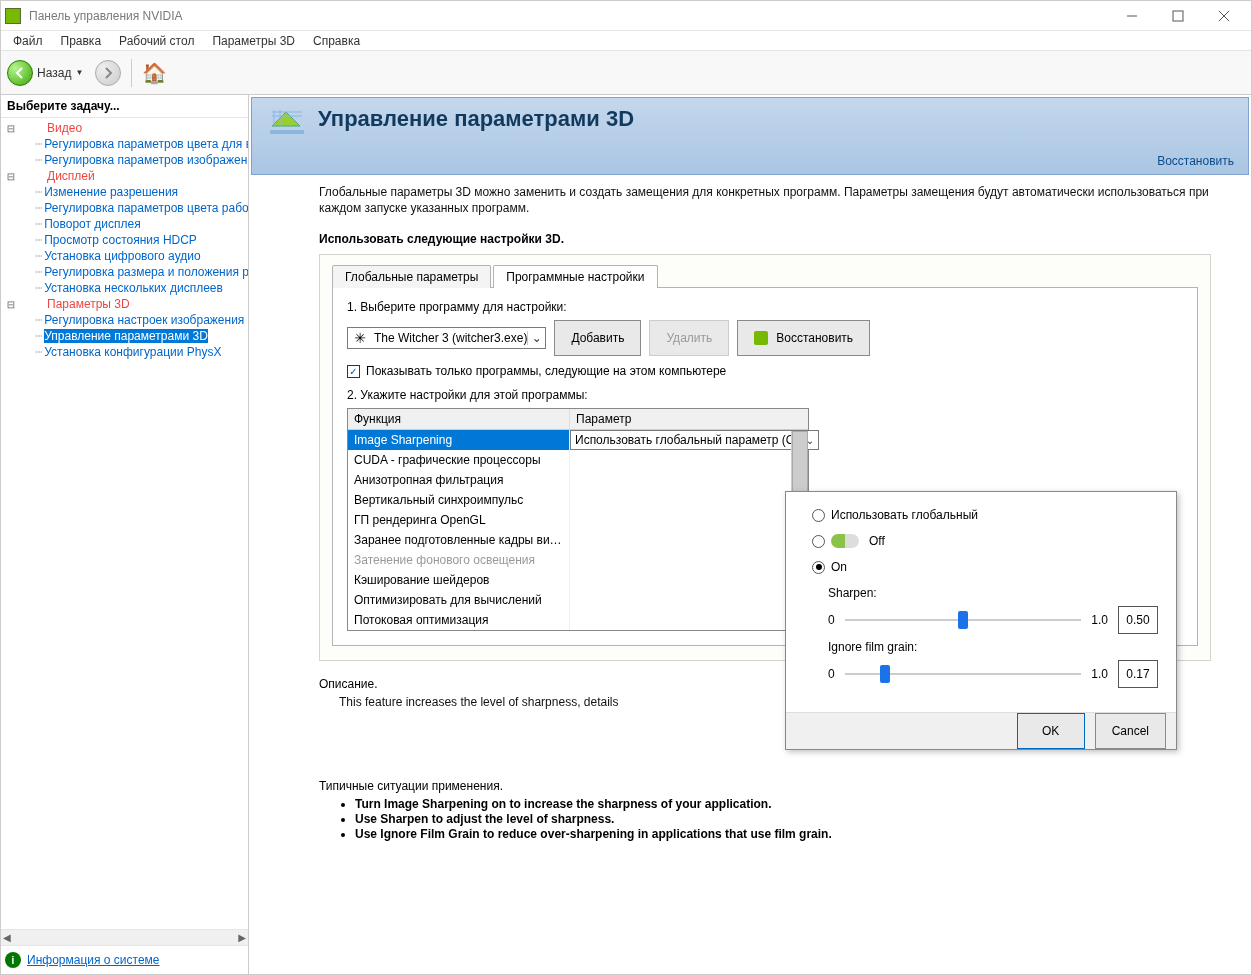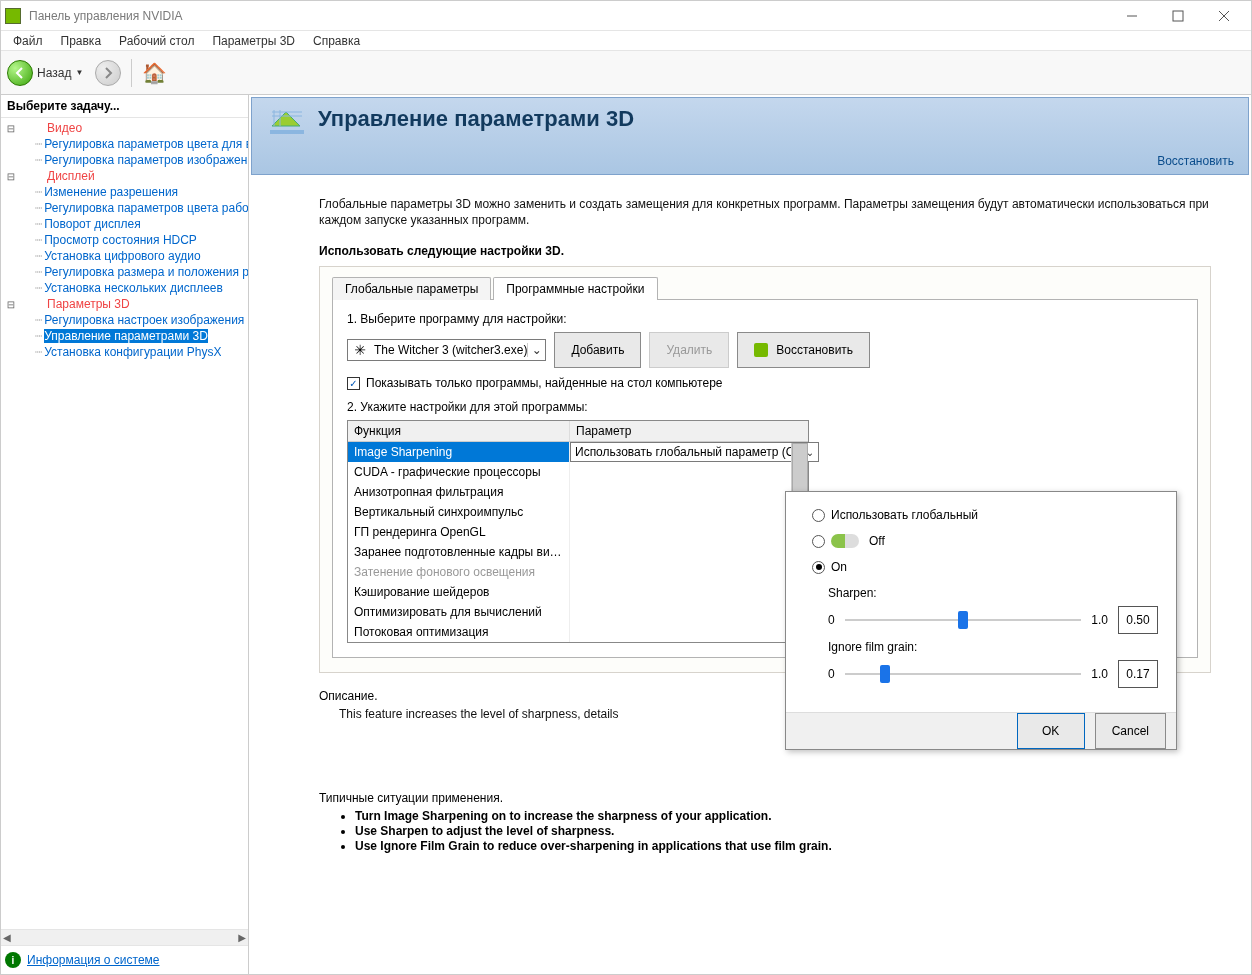--- a/index.html
+++ b/index.html
@@ -43,21 +43,21 @@
 .sidebar-footer { padding: 6px 4px; border-top:1px solid #e5e5e5; display:flex; align-items:center; gap:6px;}
 .info-icon{ width:16px; height:16px; background:#007700; border-radius:50%; color:#fff; display:inline-flex; align-items:center; justify-content:center; font-size:10px; font-weight:bold;}
 .sidebar-footer a{ color:#0066cc; text-decoration:underline; }
 
 .main { flex:1; overflow:hidden; position:relative; }
 .main-header { background: linear-gradient(#c4d7ed, #aac6e3); border:1px solid #7ea2cc; margin:2px 2px 0 2px; padding: 8px 14px 26px 14px; display:flex; align-items:flex-start; gap:10px; position:relative; }
 .main-header-icon { width:42px; height:42px; display:inline-block; }
 .main-title { font-size:22px; font-weight:600; color:#123a5e; }
 .restore-link{ position:absolute; right:14px; bottom:6px; color:#0b4d8c; font-size:12px;}
 
-.content { padding: 14px 40px 10px 70px; }
+.content { padding: 2px 40px 10px 70px; }
 .intro { font-size:12px; color:#111; margin: 8px 0 16px 0; line-height:1.3; }
 
 .section-title { font-weight:bold; font-size:12px; margin-bottom:8px; }
 .section-box { border:1px solid #d7d3cc; background:#fdfdfa; padding: 10px 12px 14px 12px; margin-bottom:16px;}
 
 .tabs{ display:flex; margin-bottom:-1px;}
 .tab { border:1px solid #b3b3b3; border-bottom:none; padding: 4px 12px; font-size:12px; background:#f4f4f4; margin-right:2px; border-radius:2px 2px 0 0;}
 .tab.active { background:#fff; border-color:#b3b3b3; position:relative; z-index:2; }
 .tab-pane{ border:1px solid #b3b3b3; padding: 12px 14px 14px 14px; background:#fff;}
 
@@ -283,21 +283,21 @@
               </div>
               <button class="btn">Добавить</button>
               <button class="btn disabled">Удалить</button>
               <button class="btn nvidia">
                 <span class="nvidia-eye"></span>
                 <span>Восстановить</span>
               </button>
             </div>
             <div class="chk">
               <span class="chkbox">✓</span>
-              <span>Показывать только программы, найденные на стол компьютере</span>
+              <span>Показывать только программы, следующие на этом компьютере</span>
             </div>
             <div class="step-label">2. Укажите настройки для этой программы:</div>
 
             <div class="settings-table">
               <div class="st-header">
                 <div class="st-col1h">Функция</div>
                 <div class="st-col2h">Параметр</div>
               </div>
               <div class="st-body">
                 <div class="st-col1body">

